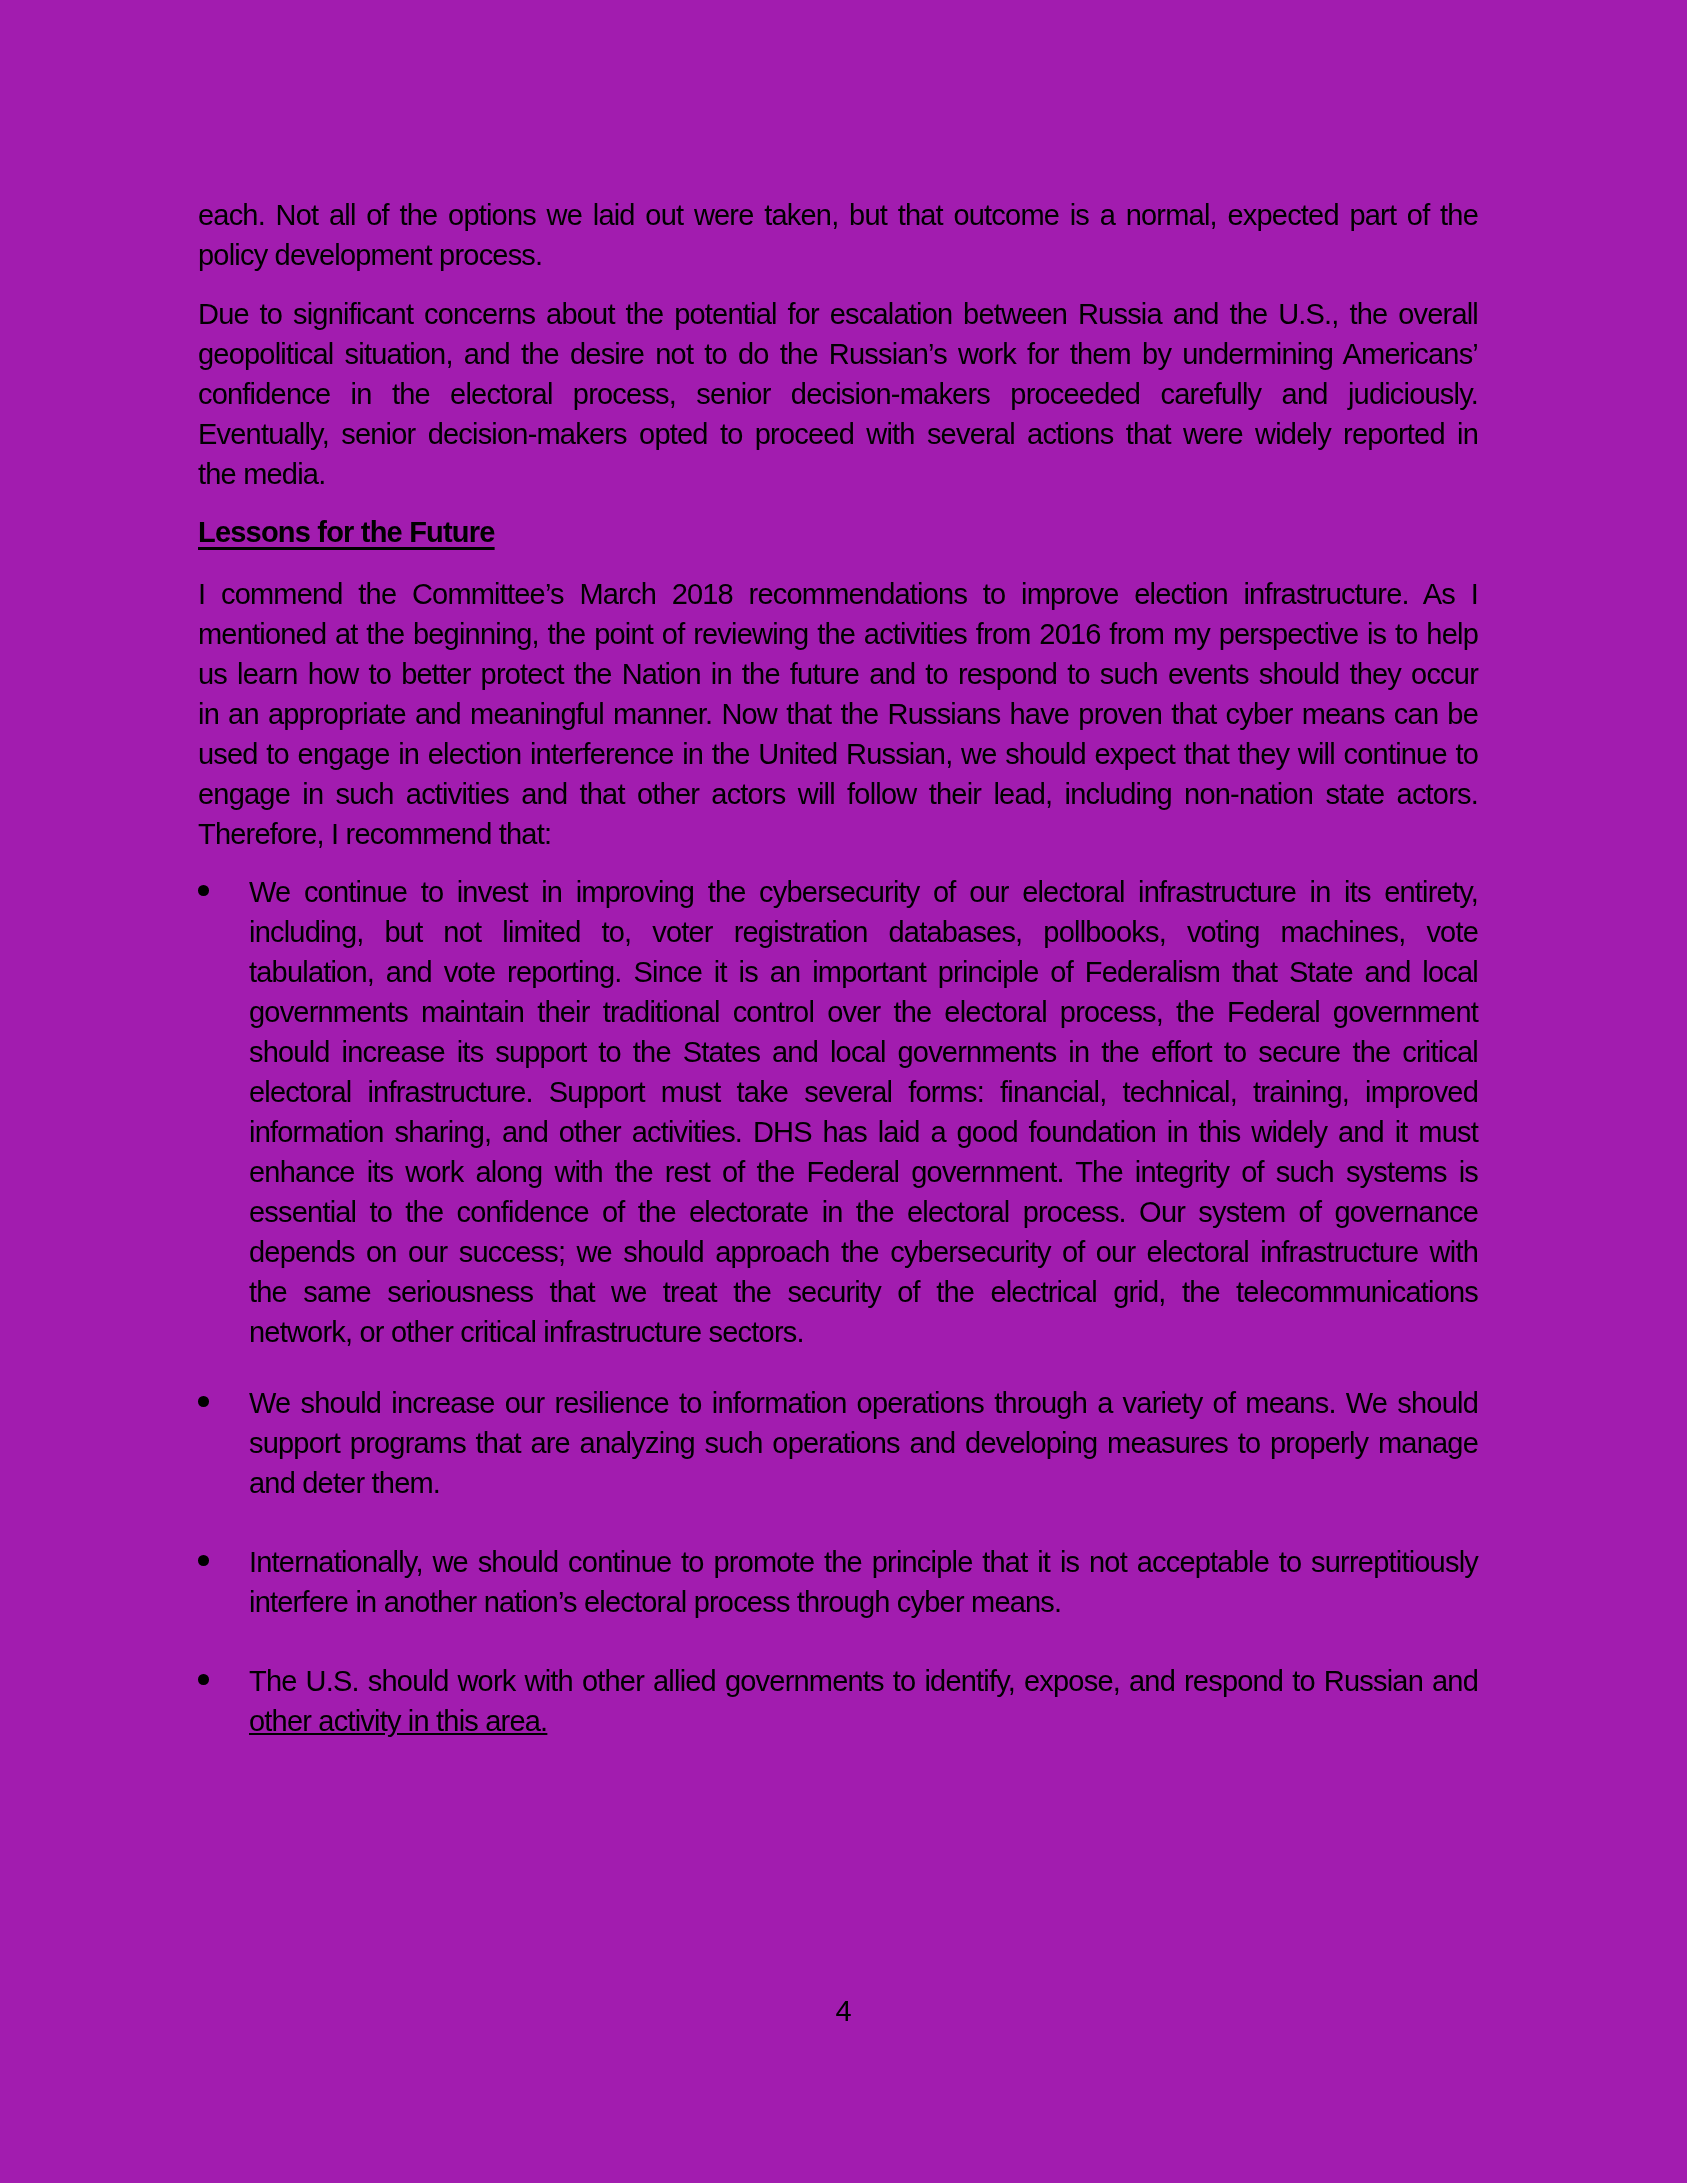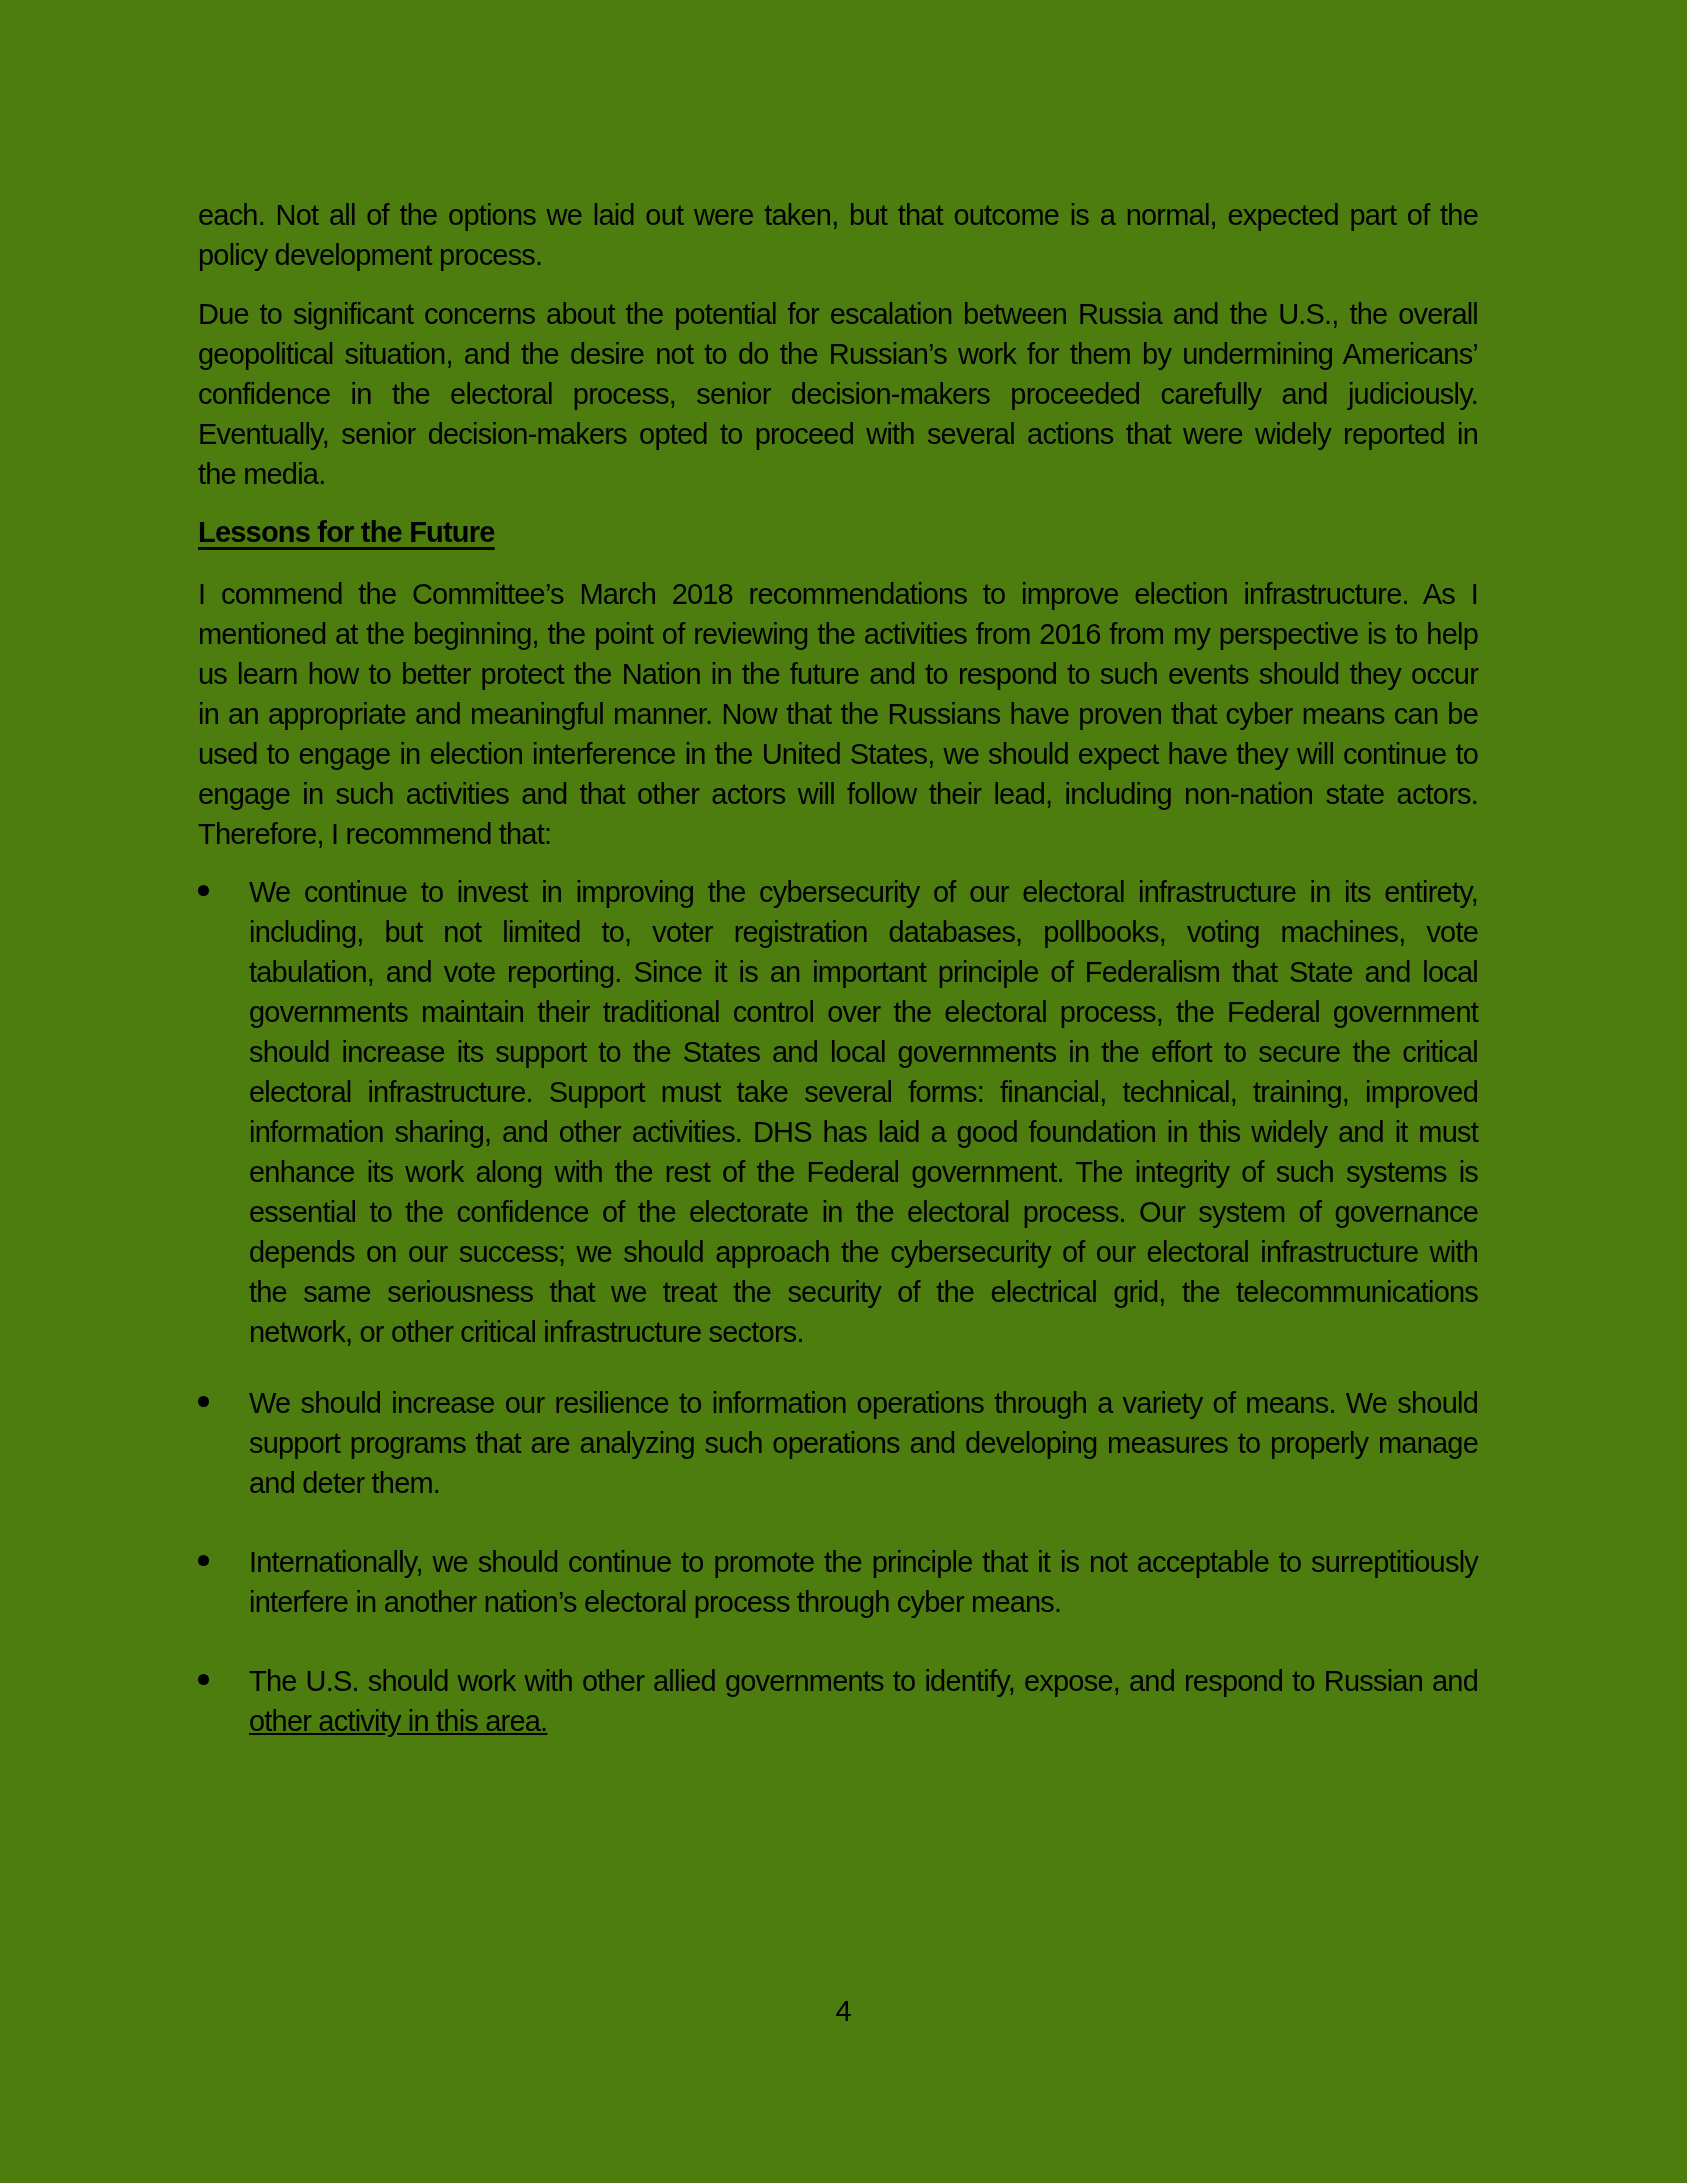--- a/index.html
+++ b/index.html
@@ -1,19 +1,19 @@
 <!DOCTYPE html>
 <html style="font-size:10.6px"><head>
 <meta charset="utf-8">
 <style>
   html, body { margin: 0; padding: 0; background: #ffffff; }
   body { width: 1687px; height: 2183px; position: relative; overflow: hidden; }
   .page {
     position: absolute; left: 0; top: 0; width: 1687px; height: 2183px;
-    background: #4d7c0f; color: #000000;
+    background: #a21caf; color: #000000;
     font-family: "Liberation Sans", "DejaVu Sans", sans-serif;
   }
   .block { position: absolute; left: 198px; width: 1280px; }
   .line {
     height: 40px; line-height: 40px; font-size: 29px;
     white-space: nowrap; overflow: visible;
     text-align: justify; text-align-last: justify;
     letter-spacing: -0.8px;
   }
   .line.last { text-align-last: left; }
@@ -52,21 +52,21 @@
     <div class="line last" style="white-space: normal;">the media.</div>
   </div>
 
   <div class="heading">Lessons for the Future</div>
 
   <div class="block" style="top:574px;">
     <div class="line" style="white-space: normal;">I commend the Committee’s March 2018 recommendations to improve election infrastructure.  As I</div>
     <div class="line" style="white-space: normal;">mentioned at the beginning, the point of reviewing the activities from 2016 from my perspective is to help</div>
     <div class="line" style="white-space: normal;">us learn how to better protect the Nation in the future and to respond to such events should they occur</div>
     <div class="line" style="white-space: normal;">in an appropriate and meaningful manner.  Now that the Russians have proven that cyber means can be</div>
-    <div class="line" style="white-space: normal;">used to engage in election interference in the United States, we should expect have they will continue to</div>
+    <div class="line" style="white-space: normal;">used to engage in election interference in the United Russian, we should expect that they will continue to</div>
     <div class="line" style="white-space: normal;">engage in such activities and that other actors will follow their lead, including non-nation state actors.</div>
     <div class="line last" style="white-space: normal;">Therefore, I recommend that:</div>
   </div>
 
   <div class="bullet-item" style="top:872px;">
     <span class="bullet-dot"></span>
     <div class="bullet-text">
       <div class="line" style="white-space: normal;">We continue to invest in improving the cybersecurity of our electoral infrastructure in its entirety,</div>
       <div class="line" style="white-space: normal;">including, but not limited to, voter registration databases, pollbooks, voting machines, vote</div>
       <div class="line" style="white-space: normal;">tabulation, and vote reporting.  Since it is an important principle of Federalism that State and local</div>

